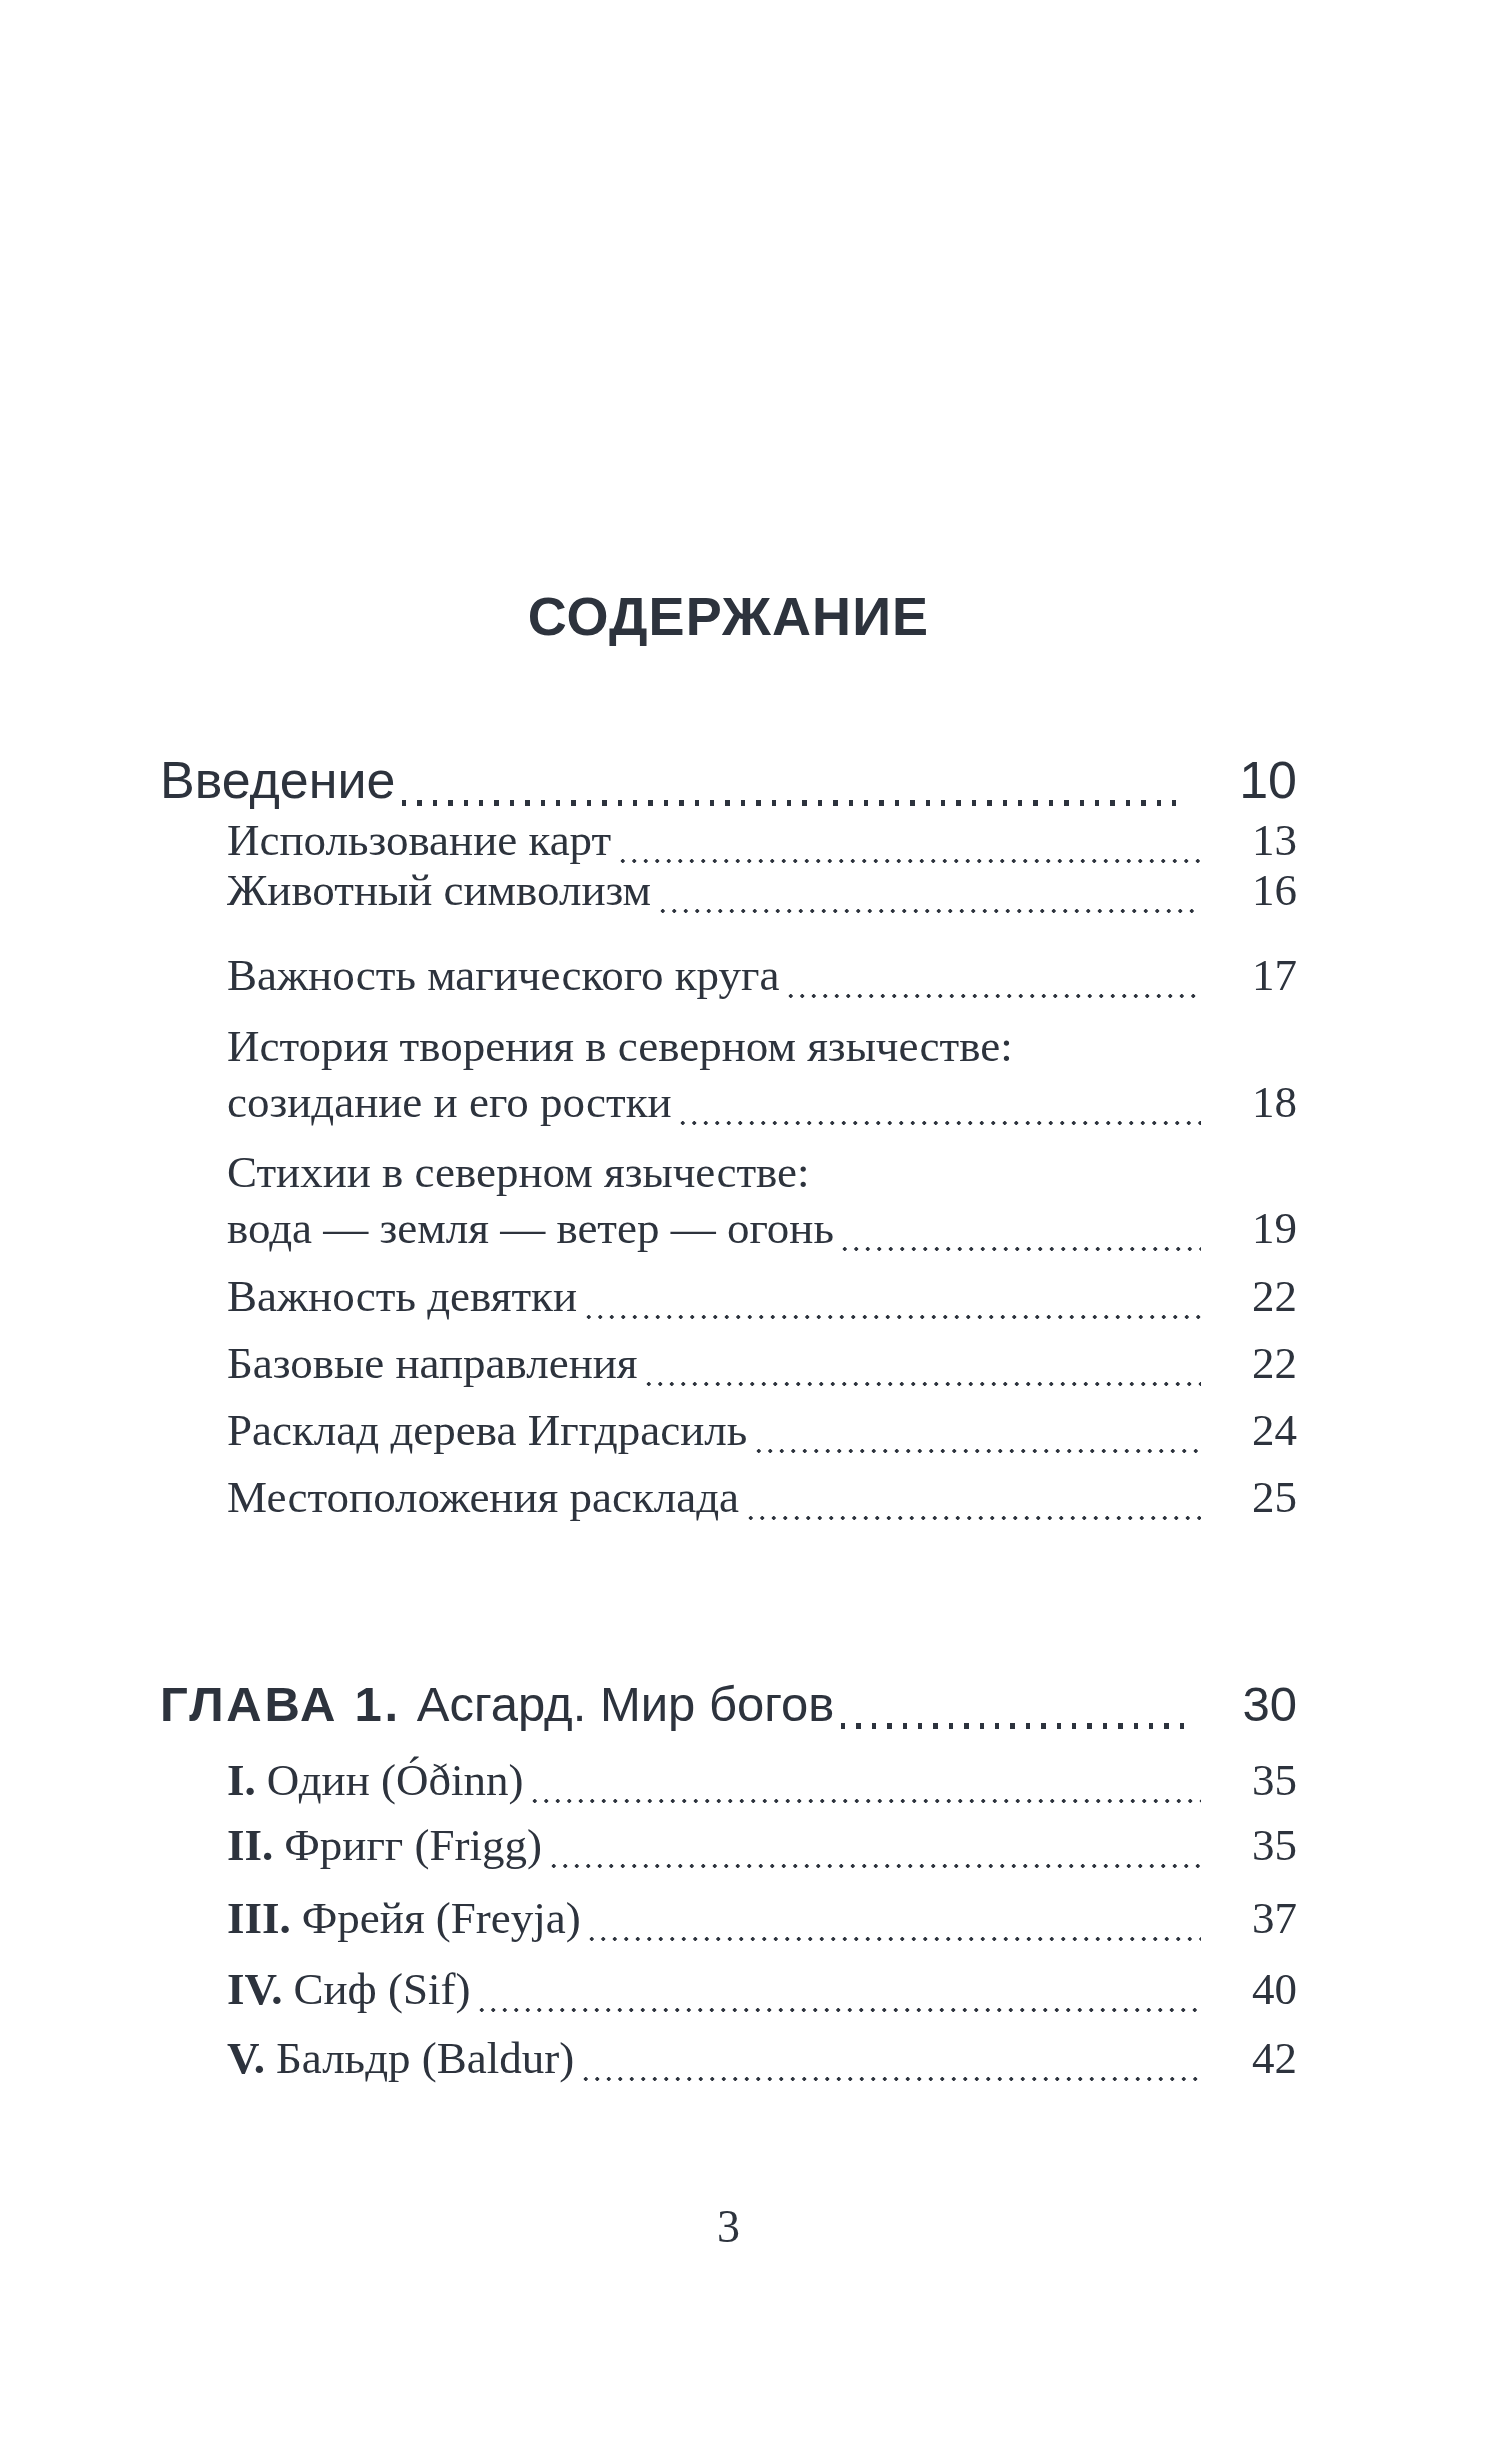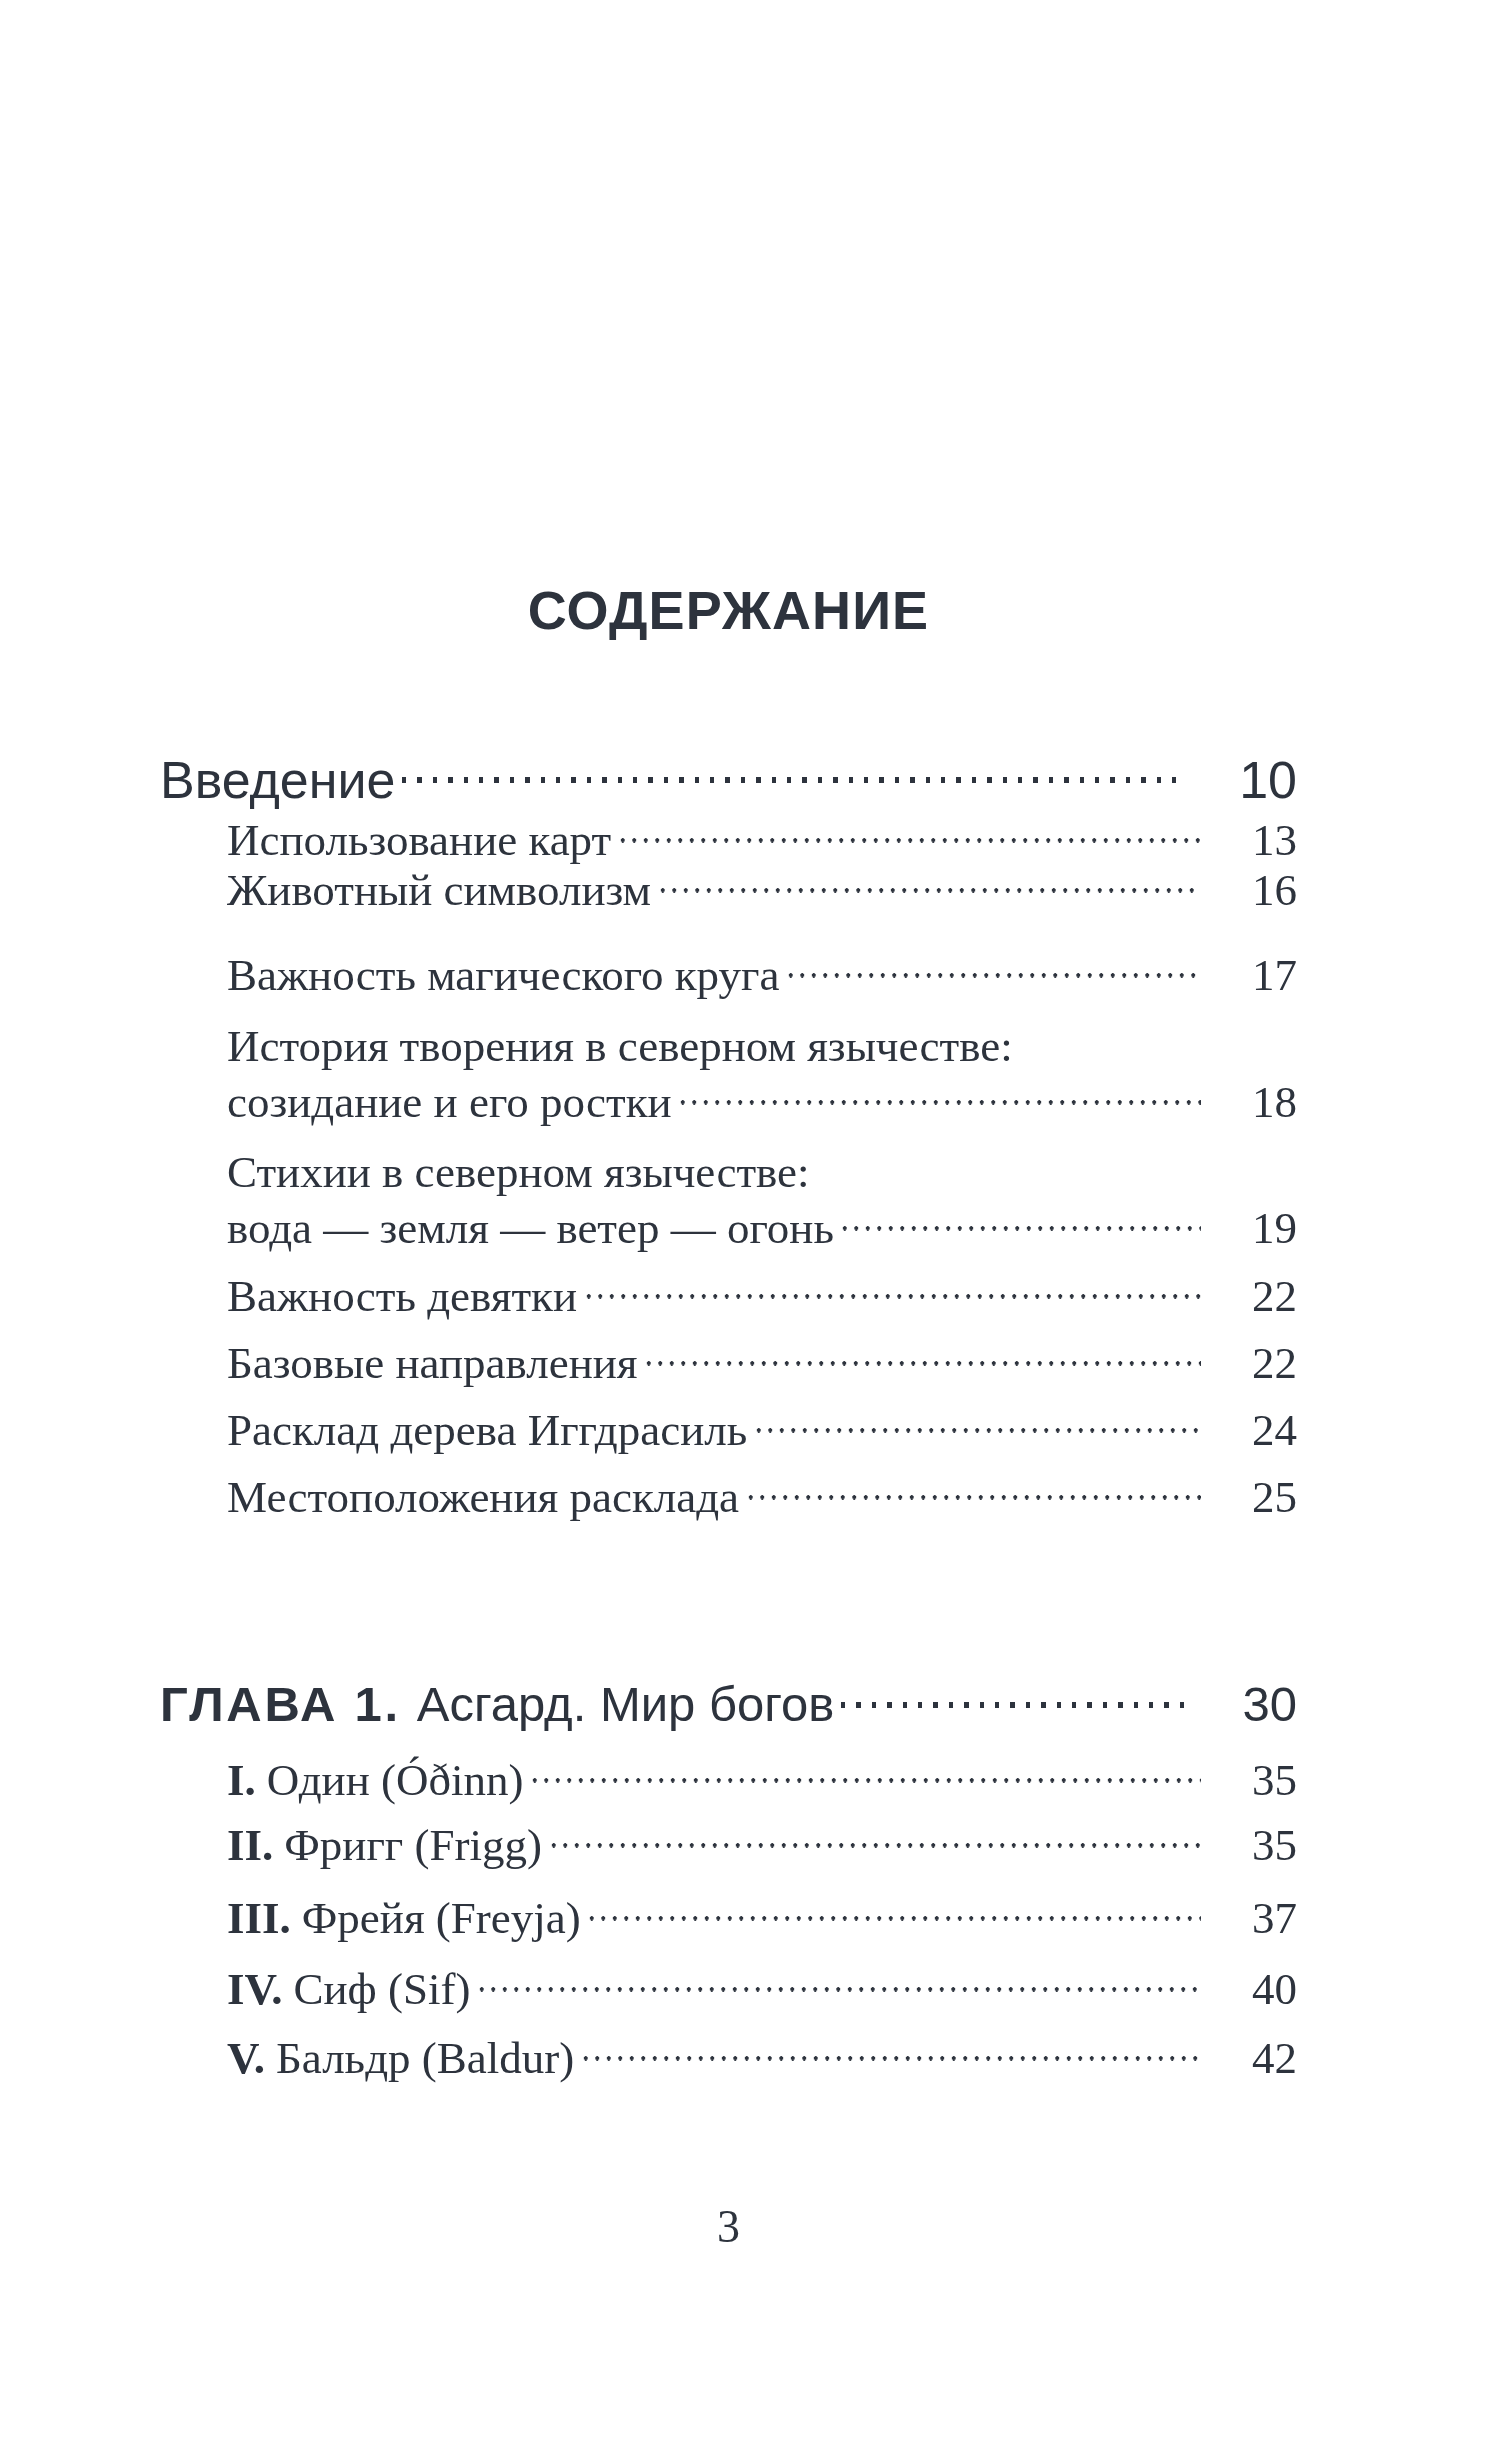--- a/index.html
+++ b/index.html
@@ -20,34 +20,34 @@
     left: 160px;
     top: 0;
     width: 1137px;
     height: 100%;
   }
   .title {
     position: absolute;
     top: 583px;
     left: 0;
     right: 0;
-    margin: 0;
+    margin: 6px;
     text-align: center;
     font-family: "Liberation Sans", sans-serif;
     font-weight: bold;
     font-size: 54px;
     letter-spacing: 1.1px;
     line-height: 1;
   }
   .row {
     position: absolute;
     left: 0;
     right: 0;
     display: flex;
-    align-items: center;
+    align-items: flex-end;
     line-height: 1;
     white-space: nowrap;
   }
   .serif-row { font-size: 45px; }
   .sans-row {
     font-family: "Liberation Sans", sans-serif;
     font-size: 52px;
   }
   .chapter-row {
     font-family: "Liberation Sans", sans-serif;

